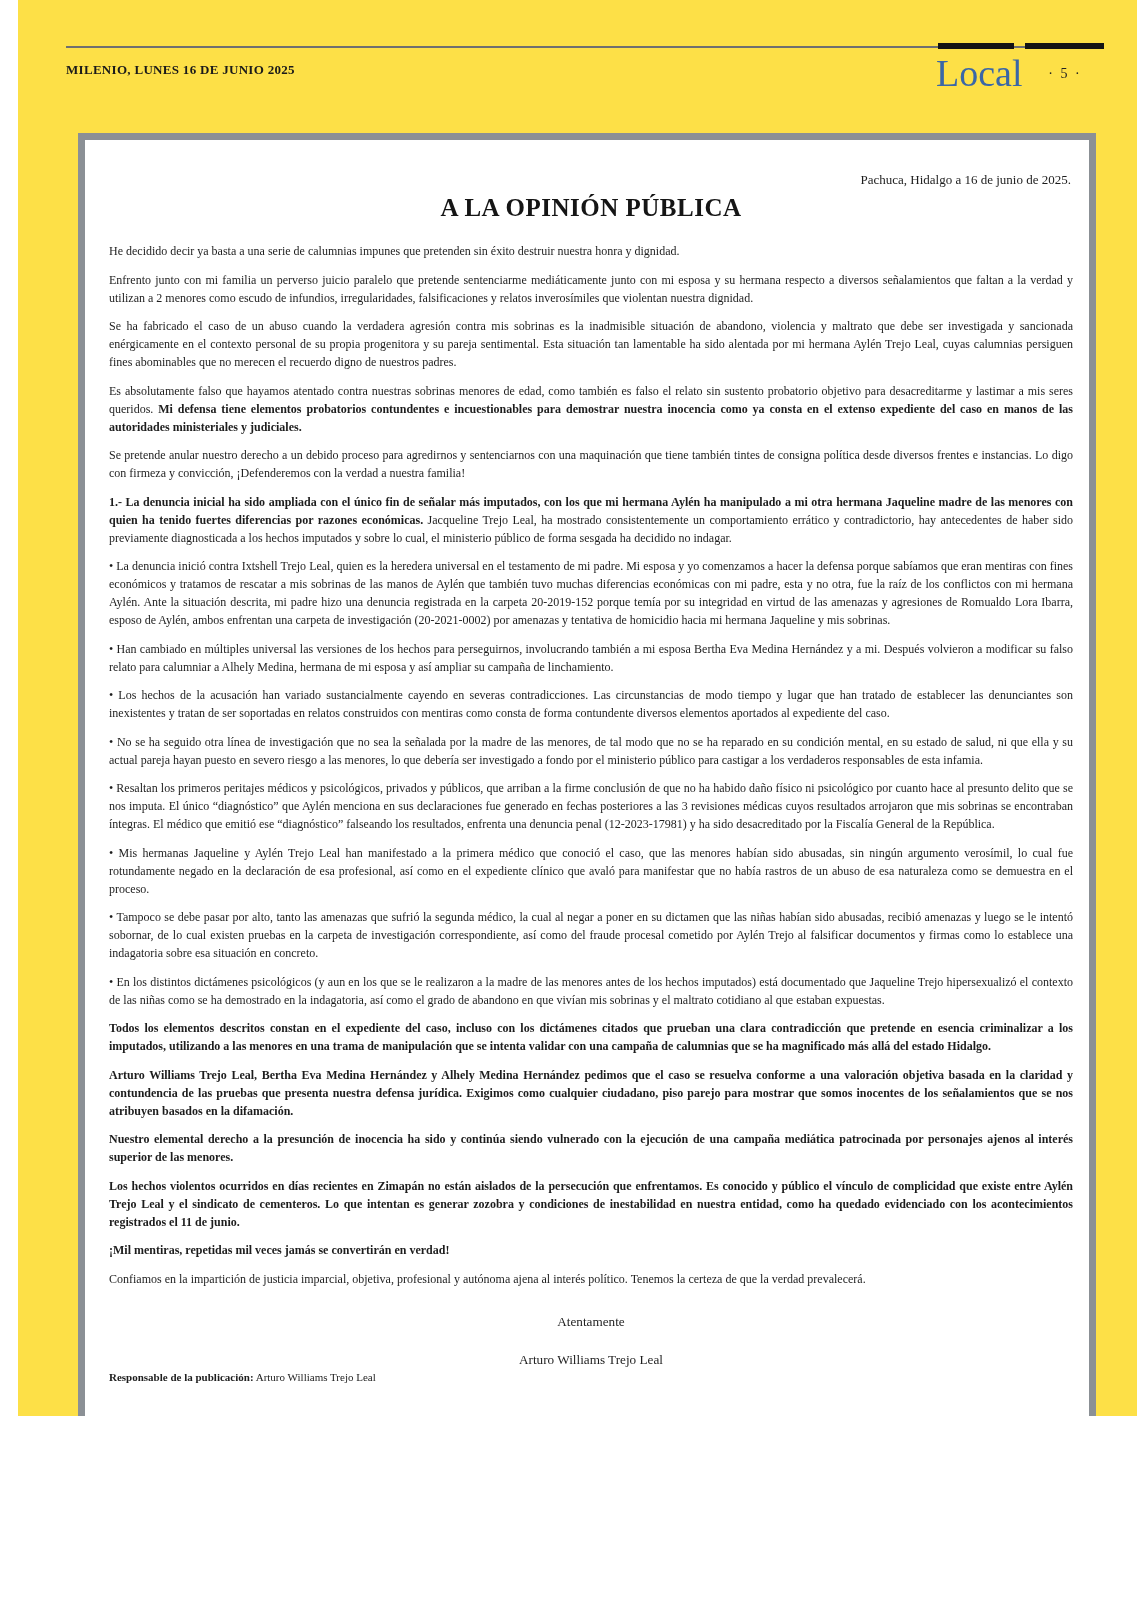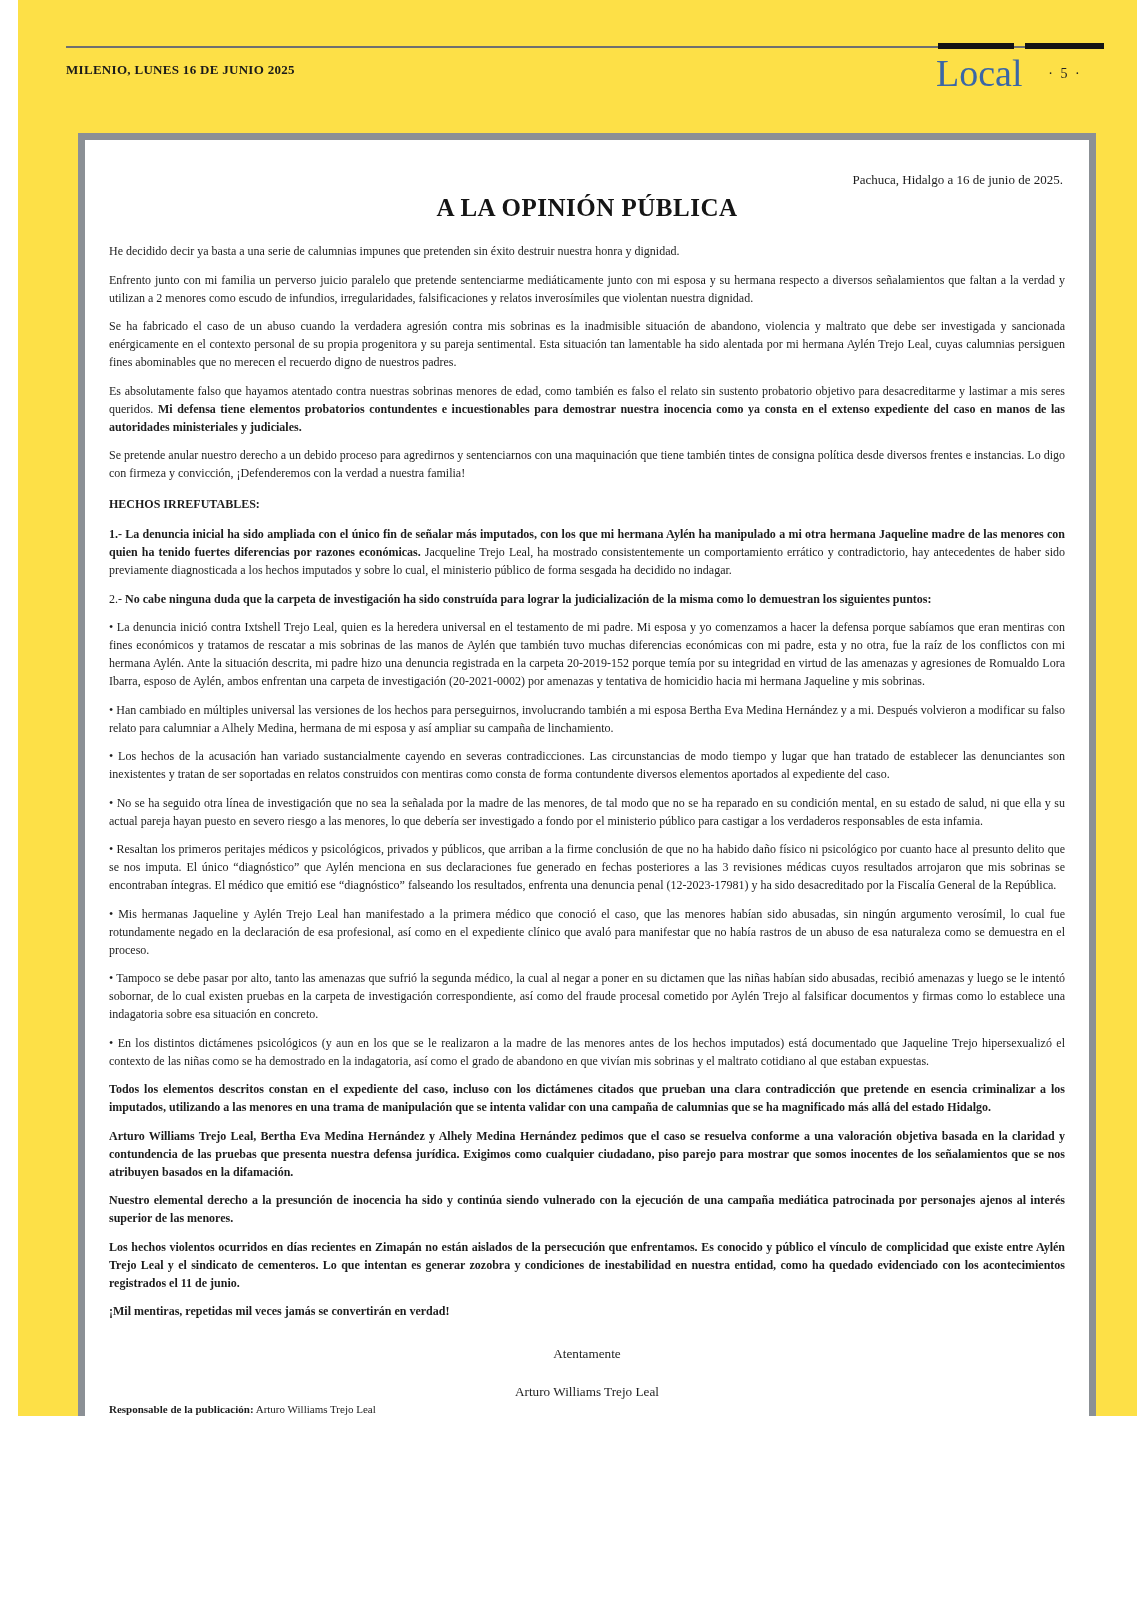--- a/index.html
+++ b/index.html
@@ -30,21 +30,21 @@
     position:absolute;left:1014px;top:66px;width:66px;
     font-size:14px;color:#222;text-align:center;letter-spacing:2px;
   }
   
   .notice-box{
     position:absolute;left:60px;top:133px;
     width:1018px;height:1412px;
     box-sizing:border-box;
     border:7px solid #8b9095;
     background:#ffffff;
-    padding:26px 24px 0 24px;
+    padding:26px 16px 0 24px;
     overflow:hidden;
   }
   .dateline{
     text-align:right;font-size:13px;margin:6px 2px 4px 0;color:#1c1c1c;
   }
   .notice-title{
     text-align:center;font-size:25px;font-weight:bold;letter-spacing:.5px;
     margin:6px 0 20px 0;color:#151515;
   }
   .para{
@@ -76,36 +76,35 @@
   <div class="notice-box">
     <div class="dateline">Pachuca, Hidalgo a 16 de junio de 2025.</div>
     <div class="notice-title">A LA OPINIÓN PÚBLICA</div>
 
     <div>
         <p class="para normal"><span>He decidido decir ya basta a una serie de calumnias impunes que pretenden sin éxito destruir nuestra honra y dignidad.</span></p>
         <p class="para normal"><span>Enfrento junto con mi familia un perverso juicio paralelo que pretende sentenciarme mediáticamente junto con mi esposa y su hermana respecto a diversos señalamientos que faltan a la verdad y utilizan a 2 menores como escudo de infundios, irregularidades, falsificaciones y relatos inverosímiles que violentan nuestra dignidad.</span></p>
         <p class="para normal"><span>Se ha fabricado el caso de un abuso cuando la verdadera agresión contra mis sobrinas es la inadmisible situación de abandono, violencia y maltrato que debe ser investigada y sancionada enérgicamente en el contexto personal de su propia progenitora y su pareja sentimental. Esta situación tan lamentable ha sido alentada por mi hermana Aylén Trejo Leal, cuyas calumnias persiguen fines abominables que no merecen el recuerdo digno de nuestros padres.</span></p>
         <p class="para normal"><span>Es absolutamente falso que hayamos atentado contra nuestras sobrinas menores de edad, como también es falso el relato sin sustento probatorio objetivo para desacreditarme y lastimar a mis seres queridos. </span><span class="b">Mi defensa tiene elementos probatorios contundentes e incuestionables para demostrar nuestra inocencia como ya consta en el extenso expediente del caso en manos de las autoridades ministeriales y judiciales.</span></p>
         <p class="para normal"><span>Se pretende anular nuestro derecho a un debido proceso para agredirnos y sentenciarnos con una maquinación que tiene también tintes de consigna política desde diversos frentes e instancias. Lo digo con firmeza y convicción, ¡Defenderemos con la verdad a nuestra familia!</span></p>
-        <p class="para heading"><span class="b">HECHOS IRREFUTABLES:</span></p>
         <p class="para normal"><span class="b">1.- La denuncia inicial ha sido ampliada con el único fin de señalar más imputados, con los que mi hermana Aylén ha manipulado a mi otra hermana Jaqueline madre de las menores con quien ha tenido fuertes diferencias por razones económicas. </span><span>Jacqueline Trejo Leal, ha mostrado consistentemente un comportamiento errático y contradictorio, hay antecedentes de haber sido previamente diagnosticada a los hechos imputados y sobre lo cual, el ministerio público de forma sesgada ha decidido no indagar.</span></p>
-        <p class="para normal"><span>2.- </span><span class="b">No cabe ninguna duda que la carpeta de investigación ha sido construída para lograr la judicialización de la misma como lo demuestran los siguientes puntos:</span></p>
         <p class="para bullet"><span>• </span><span>La denuncia inició contra Ixtshell Trejo Leal, quien es la heredera universal en el testamento de mi padre.  Mi esposa y yo comenzamos a hacer la defensa porque sabíamos que eran mentiras con fines económicos y tratamos de rescatar a mis sobrinas de las manos de Aylén que también tuvo muchas diferencias económicas con mi padre, esta y no otra, fue la raíz de los conflictos con mi hermana Aylén.  Ante la situación descrita, mi padre hizo una denuncia registrada en la carpeta 20-2019-152 porque temía por su integridad en virtud de las amenazas y agresiones de Romualdo Lora Ibarra, esposo de Aylén, ambos enfrentan una carpeta de investigación (20-2021-0002) por amenazas y tentativa de homicidio hacia mi hermana Jaqueline y mis sobrinas.</span></p>
         <p class="para bullet"><span>• </span><span>Han cambiado en múltiples universal las versiones de los hechos para perseguirnos, involucrando también a mi esposa Bertha Eva Medina Hernández y a mi. Después volvieron a modificar su falso relato para calumniar a Alhely Medina, hermana de mi esposa y así ampliar su campaña de linchamiento.</span></p>
         <p class="para bullet"><span>• </span><span>Los hechos de la acusación han variado sustancialmente cayendo en severas contradicciones. Las circunstancias de modo tiempo y lugar  que han tratado de establecer las denunciantes son inexistentes y tratan de ser soportadas en relatos construidos con mentiras como consta de forma contundente diversos elementos aportados al expediente del caso.</span></p>
         <p class="para bullet"><span>• </span><span>No se ha seguido otra línea de investigación que no sea la señalada por la madre de las menores, de tal modo que no se ha reparado en su condición mental, en su estado de salud, ni que ella y su actual pareja hayan puesto en severo riesgo a las menores, lo que debería ser investigado a fondo por el ministerio público para castigar a los verdaderos responsables de esta infamia.</span></p>
         <p class="para bullet"><span>• </span><span>Resaltan los primeros peritajes médicos y psicológicos, privados y públicos, que arriban a la firme conclusión de que no ha habido daño físico ni psicológico por cuanto hace al presunto delito que se nos imputa. El único “diagnóstico” que Aylén menciona en sus declaraciones fue generado en fechas posteriores a las 3 revisiones médicas cuyos resultados arrojaron que mis sobrinas se encontraban íntegras. El médico que emitió ese “diagnóstico” falseando los resultados, enfrenta una denuncia penal (12-2023-17981) y ha sido desacreditado por la Fiscalía General de la República.</span></p>
         <p class="para bullet"><span>• </span><span>Mis hermanas Jaqueline y Aylén Trejo Leal han manifestado a la primera médico que conoció el caso, que las menores habían sido abusadas, sin ningún argumento verosímil, lo cual fue rotundamente negado en la declaración de esa profesional, así como en el expediente clínico que avaló para manifestar que no había rastros de un abuso de esa naturaleza como se demuestra en el proceso.</span></p>
         <p class="para bullet"><span>• </span><span>Tampoco se debe pasar por alto, tanto las amenazas que sufrió la segunda médico, la cual al negar a poner en su dictamen que las niñas habían sido abusadas, recibió amenazas y luego se le intentó sobornar, de lo cual existen pruebas en la carpeta de investigación correspondiente, así como del fraude procesal cometido por Aylén Trejo al falsificar documentos y firmas como lo establece una indagatoria sobre esa situación en concreto.</span></p>
         <p class="para bullet"><span>• </span><span>En los distintos dictámenes psicológicos (y aun en los que se le realizaron a la madre de las menores antes de los hechos imputados) está documentado que Jaqueline Trejo hipersexualizó el contexto de las niñas como se ha demostrado en la indagatoria, así como el grado de abandono en que vivían mis sobrinas y el maltrato cotidiano al que estaban expuestas.</span></p>
         <p class="para normal"><span class="b">Todos los elementos descritos constan en el expediente del caso, incluso con los dictámenes citados que prueban una clara contradicción que pretende en esencia criminalizar a los imputados, utilizando a las menores en una trama de manipulación que se intenta validar con una campaña de calumnias que se ha magnificado más allá del estado Hidalgo.</span></p>
         <p class="para normal"><span class="b">Arturo Williams Trejo Leal, Bertha Eva Medina Hernández y Alhely Medina Hernández pedimos que el caso se resuelva conforme a una valoración objetiva basada en la claridad y contundencia de las pruebas que presenta nuestra defensa jurídica. Exigimos como cualquier ciudadano, piso parejo para mostrar que somos inocentes de los señalamientos que se nos atribuyen basados en la difamación.</span></p>
         <p class="para normal"><span class="b">Nuestro elemental derecho a la presunción de inocencia ha sido y continúa siendo vulnerado con la ejecución de una campaña mediática patrocinada por personajes ajenos al interés superior de las menores.</span></p>
         <p class="para normal"><span class="b">Los hechos violentos ocurridos en días recientes en Zimapán no están aislados de la persecución que enfrentamos. Es conocido y público el vínculo de complicidad que existe entre Aylén Trejo Leal y el sindicato de cementeros. Lo que intentan es generar zozobra y condiciones de inestabilidad en nuestra entidad, como ha quedado evidenciado con los acontecimientos registrados el 11 de junio.</span></p>
         <p class="para normal"><span class="b">¡Mil mentiras, repetidas mil veces jamás se convertirán en verdad!</span></p>
+        <p class="para normal"><span>Confiamos en la impartición de justicia imparcial, objetiva, profesional y autónoma ajena al interés político. Tenemos la certeza de que la verdad prevalecerá.</span></p>
       </div>
 
     <div class="signoff">Atentamente</div>
     <div class="signature">Arturo Williams Trejo Leal</div>
     <div class="publisher-line">
       <span class="lbl">Responsable de la publicación:</span><span> Arturo Williams Trejo Leal</span>
     </div>
   </div>
 </div>
 

